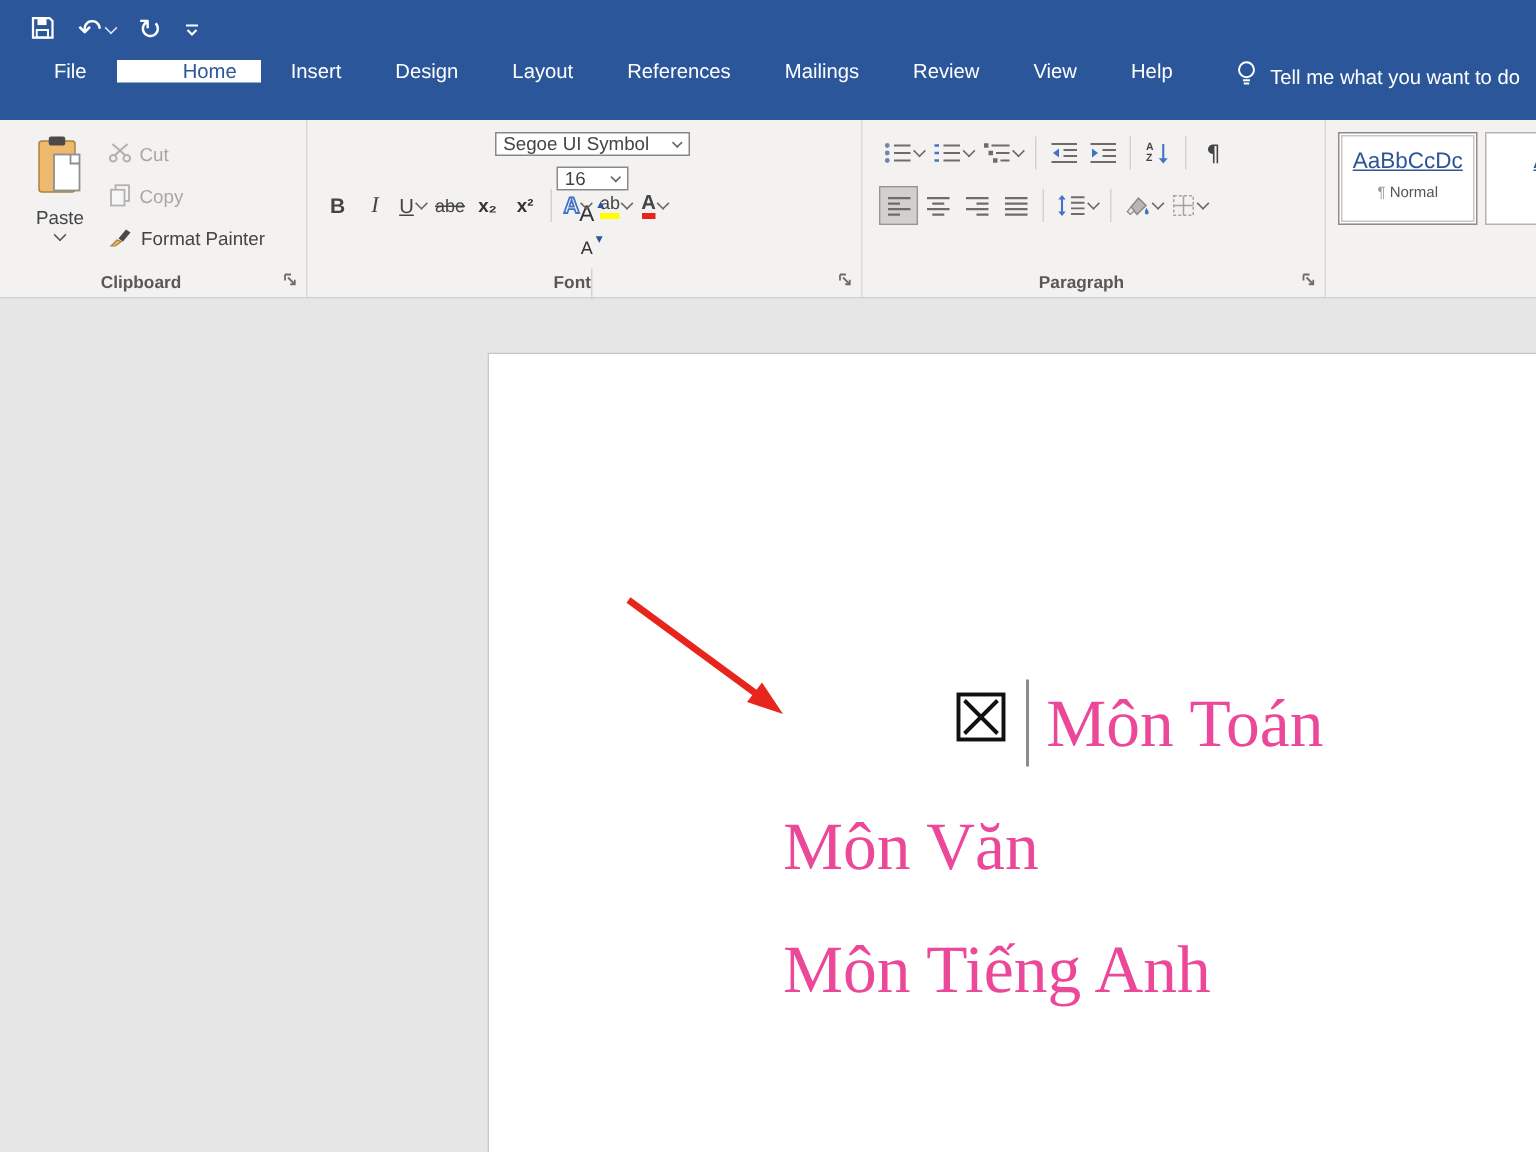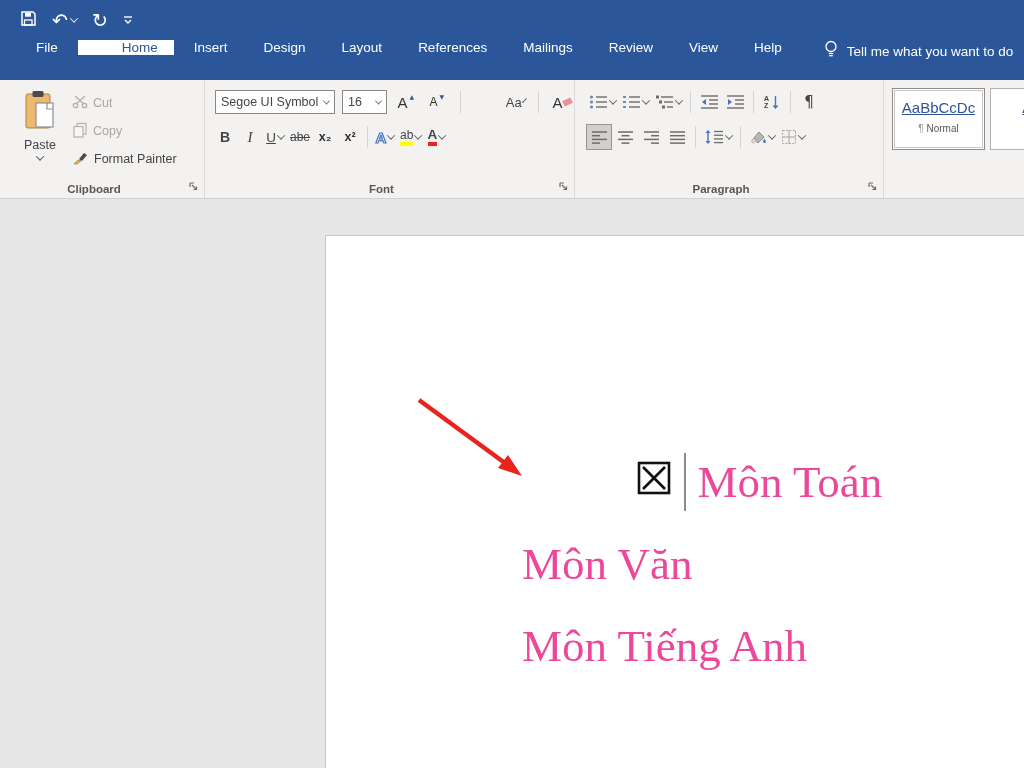--- a/index.html
+++ b/index.html
@@ -30,21 +30,21 @@
   .g-clipboard { width:205px; display:flex; }
   .paste-btn { width:64px; margin-left:8px; display:flex; flex-direction:column; align-items:center; cursor:pointer; padding-top:2px; }
   .paste-btn .plabel { margin-top:3px; font-size:12.5px; }
   .clip-col { display:flex; flex-direction:column; gap:6px; margin-top:4px; }
   .small-btn { display:flex; align-items:center; gap:5px; height:22px; cursor:pointer; white-space:nowrap; font-size:12.5px; }
   .small-btn.disabled { color:#a9a7a5; cursor:default; }
 
   
   .g-font { width:370px; }
   .frow { display:flex; align-items:center; padding-left:10px; }
-  .frow1 { height:28px; gap:7px; }
+  .frow1 { height:28px; gap:7px;flex-direction:column; }
   .frow2 { height:30px; margin-top:6px; gap:1px; padding-left:8px; }
   .combo { background:#fff; border:1px solid #8a8886; height:24px; display:flex; align-items:center; justify-content:space-between; padding:0 5px; font-size:12.5px; cursor:pointer; }
   .combo.name { width:130px; }
   .combo.size { width:48px; }
   .combo .chev { color:#666; width:5px; height:5px; }
   .rbtn { min-width:24px; height:24px; display:flex; align-items:center; justify-content:center; cursor:pointer; gap:2px; padding:0 2px; }
   .bigA { font-size:15px; color:#333; position:relative; }
   .tri { font-family:"DejaVu Sans",sans-serif; font-size:6px; color:#2b579a; position:relative; top:-6px; }
   .b-bold { font-weight:bold; font-size:14px; }
   .b-italic { font-family:"Liberation Serif",serif; font-style:italic; font-size:15px; }

